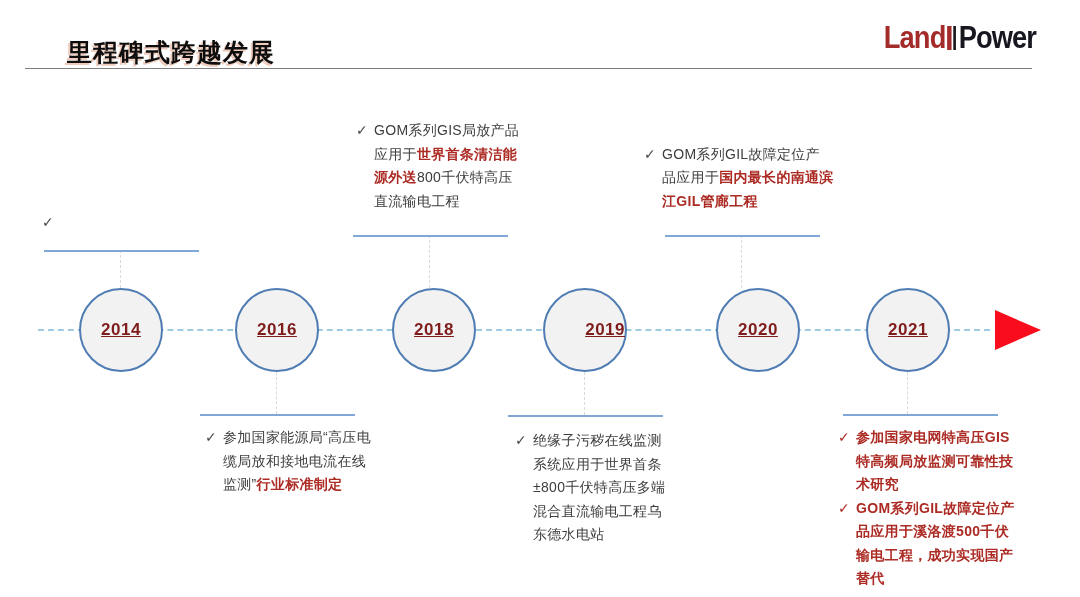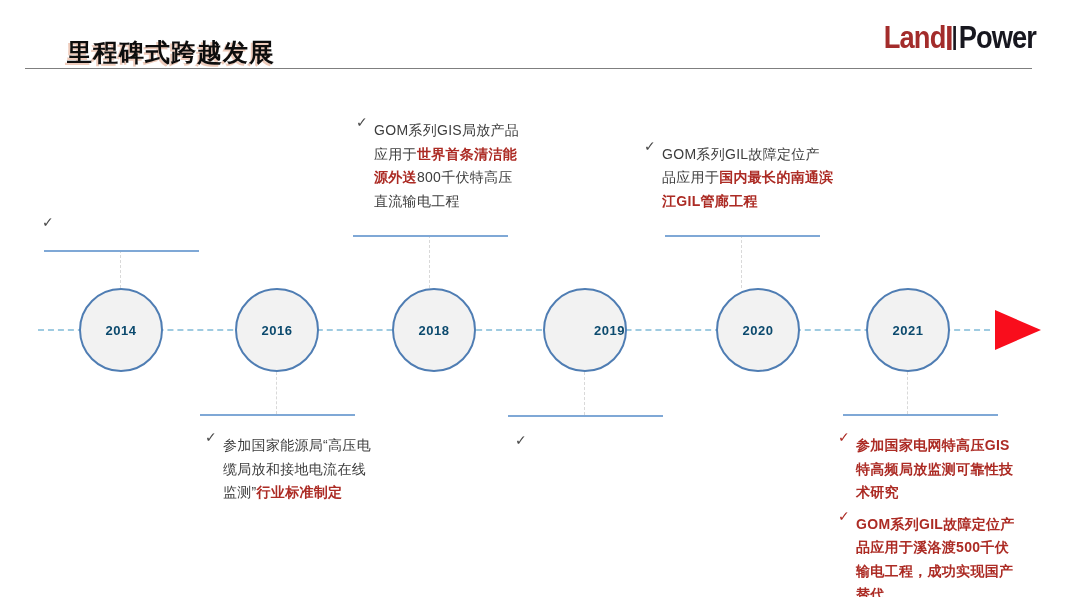--- a/index.html
+++ b/index.html
@@ -34,33 +34,32 @@
   .timeline-arrow{
     position:absolute;left:995px;top:310px;width:0;height:0;
     border-top:20px solid transparent;border-bottom:20px solid transparent;
     border-left:46px solid #F90D1C;
   }
   .node-circle{
     position:absolute;top:288px;width:84px;height:84px;border-radius:50%;
     background:#F2F2F2;border:2px solid #4F7DB3;box-sizing:border-box;
     display:flex;align-items:center;justify-content:center;
   }
-  .year-label{font-size:13px;font-weight:700;color:#0c4a6e;letter-spacing:0.5px;}
+  .year-label{font-size:17px;font-weight:700;color:#7f1d1d;letter-spacing:0.5px;text-decoration:underline;}
   .connector{position:absolute;width:0;border-left:1px dashed #d9d9d9;}
   .block-underline{position:absolute;width:155px;height:2px;background:#7FA8D6;}
   .text-block{position:absolute;}
   .item{display:flex;align-items:flex-start;}
   .chk{
     flex:0 0 18px;width:18px;font-size:14px;line-height:23.5px;color:#4a4a4a;
   }
   .chk.red{color:#AC2B24;font-weight:700;}
   .txt{
     flex:1;font-size:14px;line-height:23.5px;color:#3d3d3d;letter-spacing:0.3px;
     word-break:break-word;
-    margin-top:8px;
   }
   .txt .seg.red{color:#AC2B24;font-weight:700;}
 </style>
 </head>
 <body>
 
 <div class="slide">
 
   <h1 class="page-title">里程碑式跨越发展</h1>
 
@@ -119,20 +118,21 @@
       </div>
       <div>
         <div class="node-circle" style="left: 543px; justify-content: flex-end;">
           <span class="year-label">2019</span>
         </div>
         <div class="connector" style="left: 584px; top: 372px; height: 43px;"></div>
         <div class="block-underline" style="left: 508px; top: 415px;"></div>
         <div class="text-block" style="left: 515px; width: 156px; top: 429px;">
           <div class="item">
             <span class="chk">✓</span>
+            <div class="txt"><span class="seg">绝缘子污秽在线监测系统应用于世界首条±800千伏特高压多端混合直流输电工程乌东德水电站</span></div>
           </div>
         </div>
       </div>
       <div>
         <div class="node-circle" style="left: 716px;">
           <span class="year-label">2020</span>
         </div>
         <div class="connector" style="left: 741px; top: 235px; height: 53px;"></div>
         <div class="block-underline" style="left: 665px; top: 235px;"></div>
         <div class="text-block" style="left: 644px; width: 190px; bottom: 384px;">

